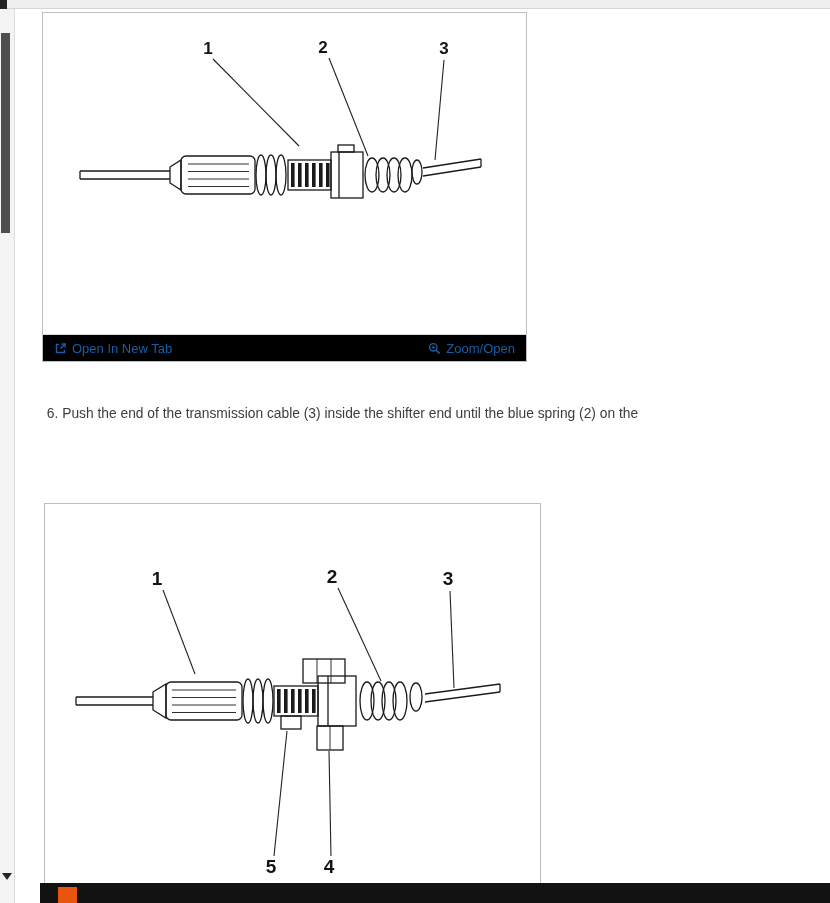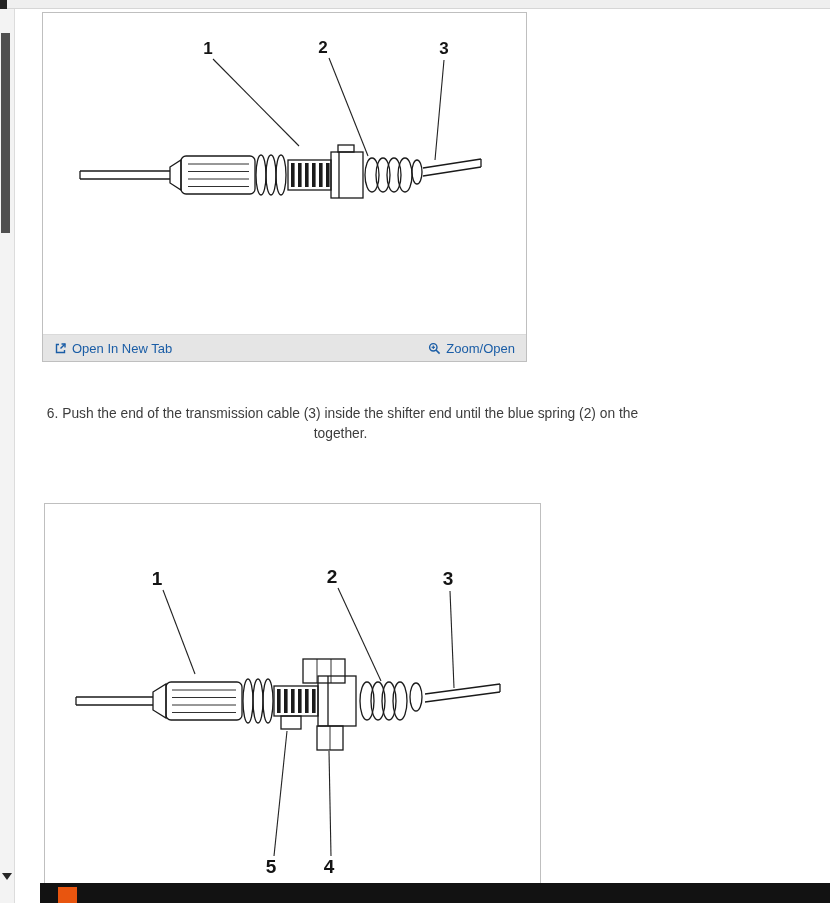--- a/index.html
+++ b/index.html
@@ -19,29 +19,29 @@
                 border-left:5px solid transparent;border-right:5px solid transparent;
                 border-top:7px solid #262626;}
 
   
   .figure-box{position:absolute;background:#fff;border:1px solid #bfbfbf;box-sizing:border-box;}
   .fig1{left:42px;top:12px;width:485px;height:350px;}
   .fig2{left:44px;top:503px;width:497px;height:392px;}
   .figure-box svg.diagram{position:absolute;left:0;top:0;}
 
   .fig-footer{position:absolute;left:0;right:0;bottom:0;height:27px;border-top:1px solid #dadada;
-              background:#e5e5e5;display:flex;align-items:center;justify-content:space-between;
+              background:#000000;display:flex;align-items:center;justify-content:space-between;
               padding:0 11px;box-sizing:border-box;}
   .fig-link{display:flex;align-items:center;gap:5px;color:#1a5da6;font-size:13px;
             text-decoration:none;cursor:pointer;}
   .fig-link svg{display:block;}
 
   
   .step-text{position:absolute;left:43px;top:404px;color:#3d3d3d;font-size:13.8px;line-height:20px;}
-  .step-text div{white-space:pre;text-align:center;}
+  .step-text div{white-space:pre;}
 
   
   .taskbar{position:absolute;left:40px;right:0;bottom:0;height:20px;background:#121212;z-index:20;}
   .taskbar-icon{position:absolute;left:18px;top:4px;width:19px;height:16px;background:#e8550f;}
 
   
   .ln{stroke:#1a1a1a;fill:none;stroke-width:1.3;}
   .thin{stroke:#1a1a1a;fill:none;stroke-width:0.9;}
   .bar{fill:#1a1a1a;stroke:none;}
   .leader{stroke:#222;fill:none;stroke-width:1.1;}
@@ -128,21 +128,20 @@
           <line x1="5.3" y1="3.6" x2="5.3" y2="7" stroke="#1a5da6" stroke-width="1.1"></line>
           <line x1="3.6" y1="5.3" x2="7" y2="5.3" stroke="#1a5da6" stroke-width="1.1"></line>
         </svg>
         <span>Zoom/Open</span>
       </a>
     </div>
   </div>
 
   <div class="step-text">
     <div> 6. Push the end of the transmission cable (3) inside the shifter end until the blue spring (2) on the</div>
-    <div>together.</div>
   </div>
 
   <div class="figure-box fig2">
     <svg class="diagram" width="495" height="390" viewBox="0 0 495 390">
       <g>
         <line class="ln" x1="31" y1="193" x2="108" y2="193"></line>
         <line class="ln" x1="31" y1="201" x2="108" y2="201"></line>
         <line class="ln" x1="31" y1="193" x2="31" y2="201"></line>
       </g>
       <g>

